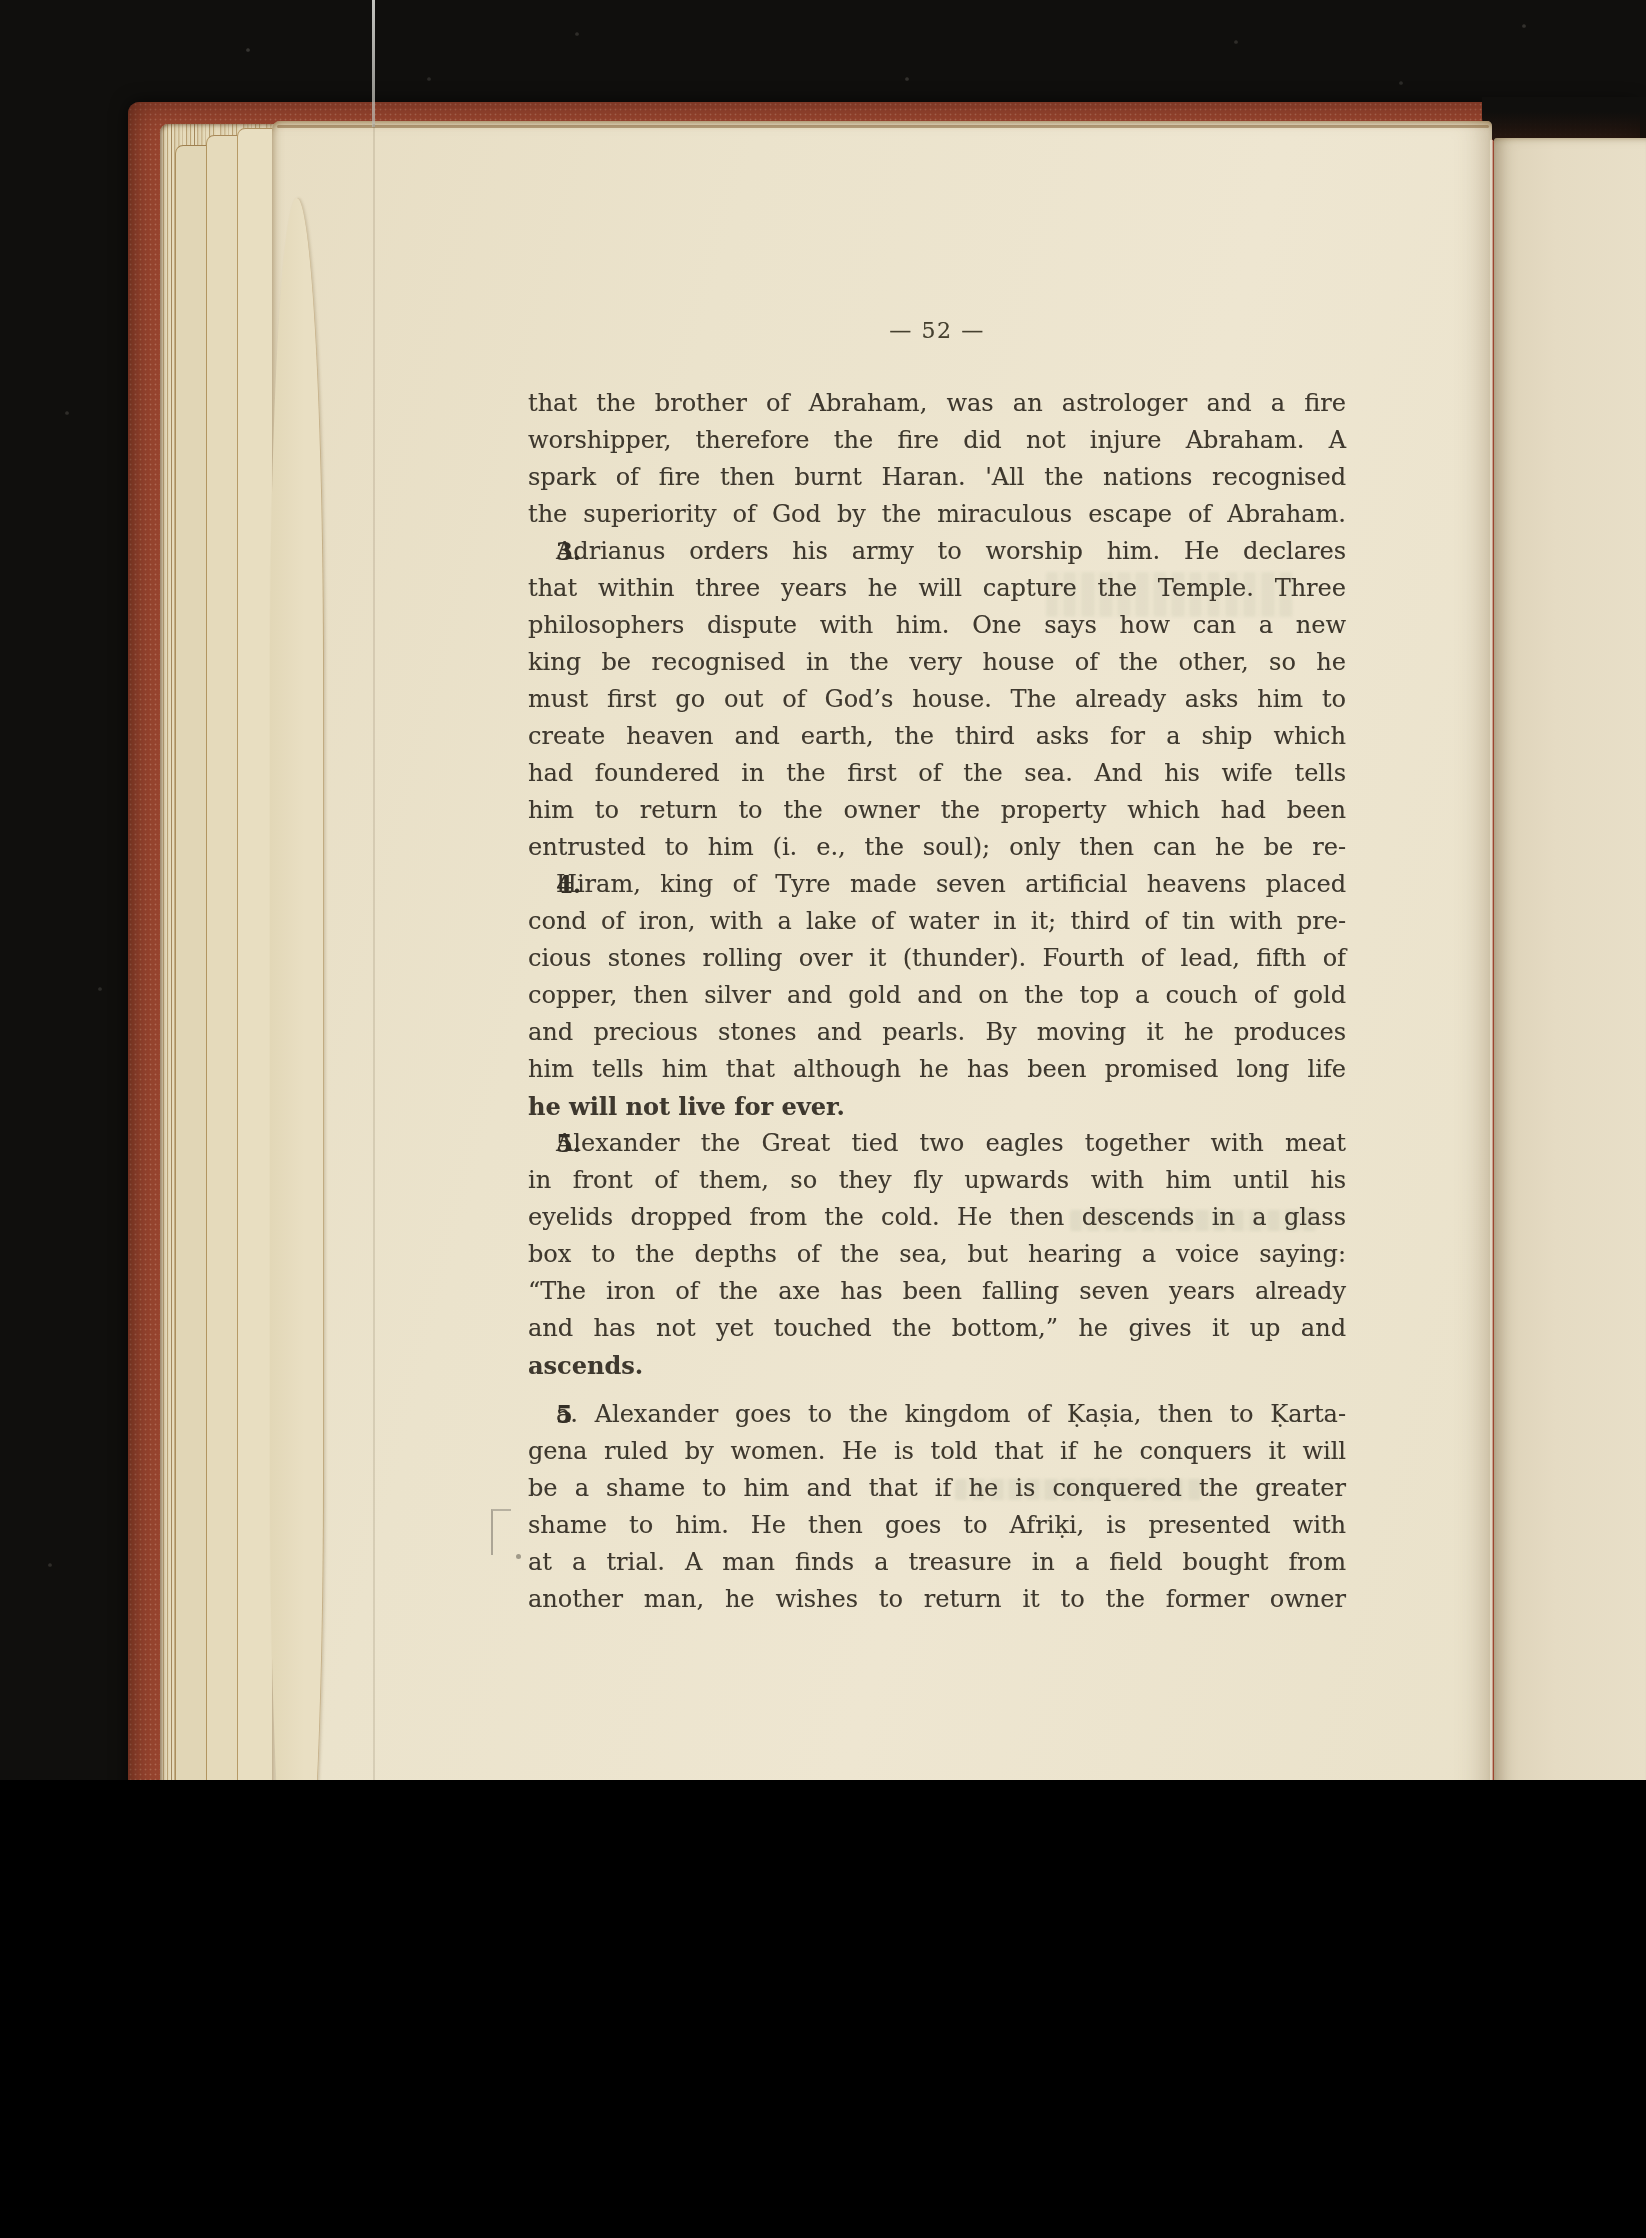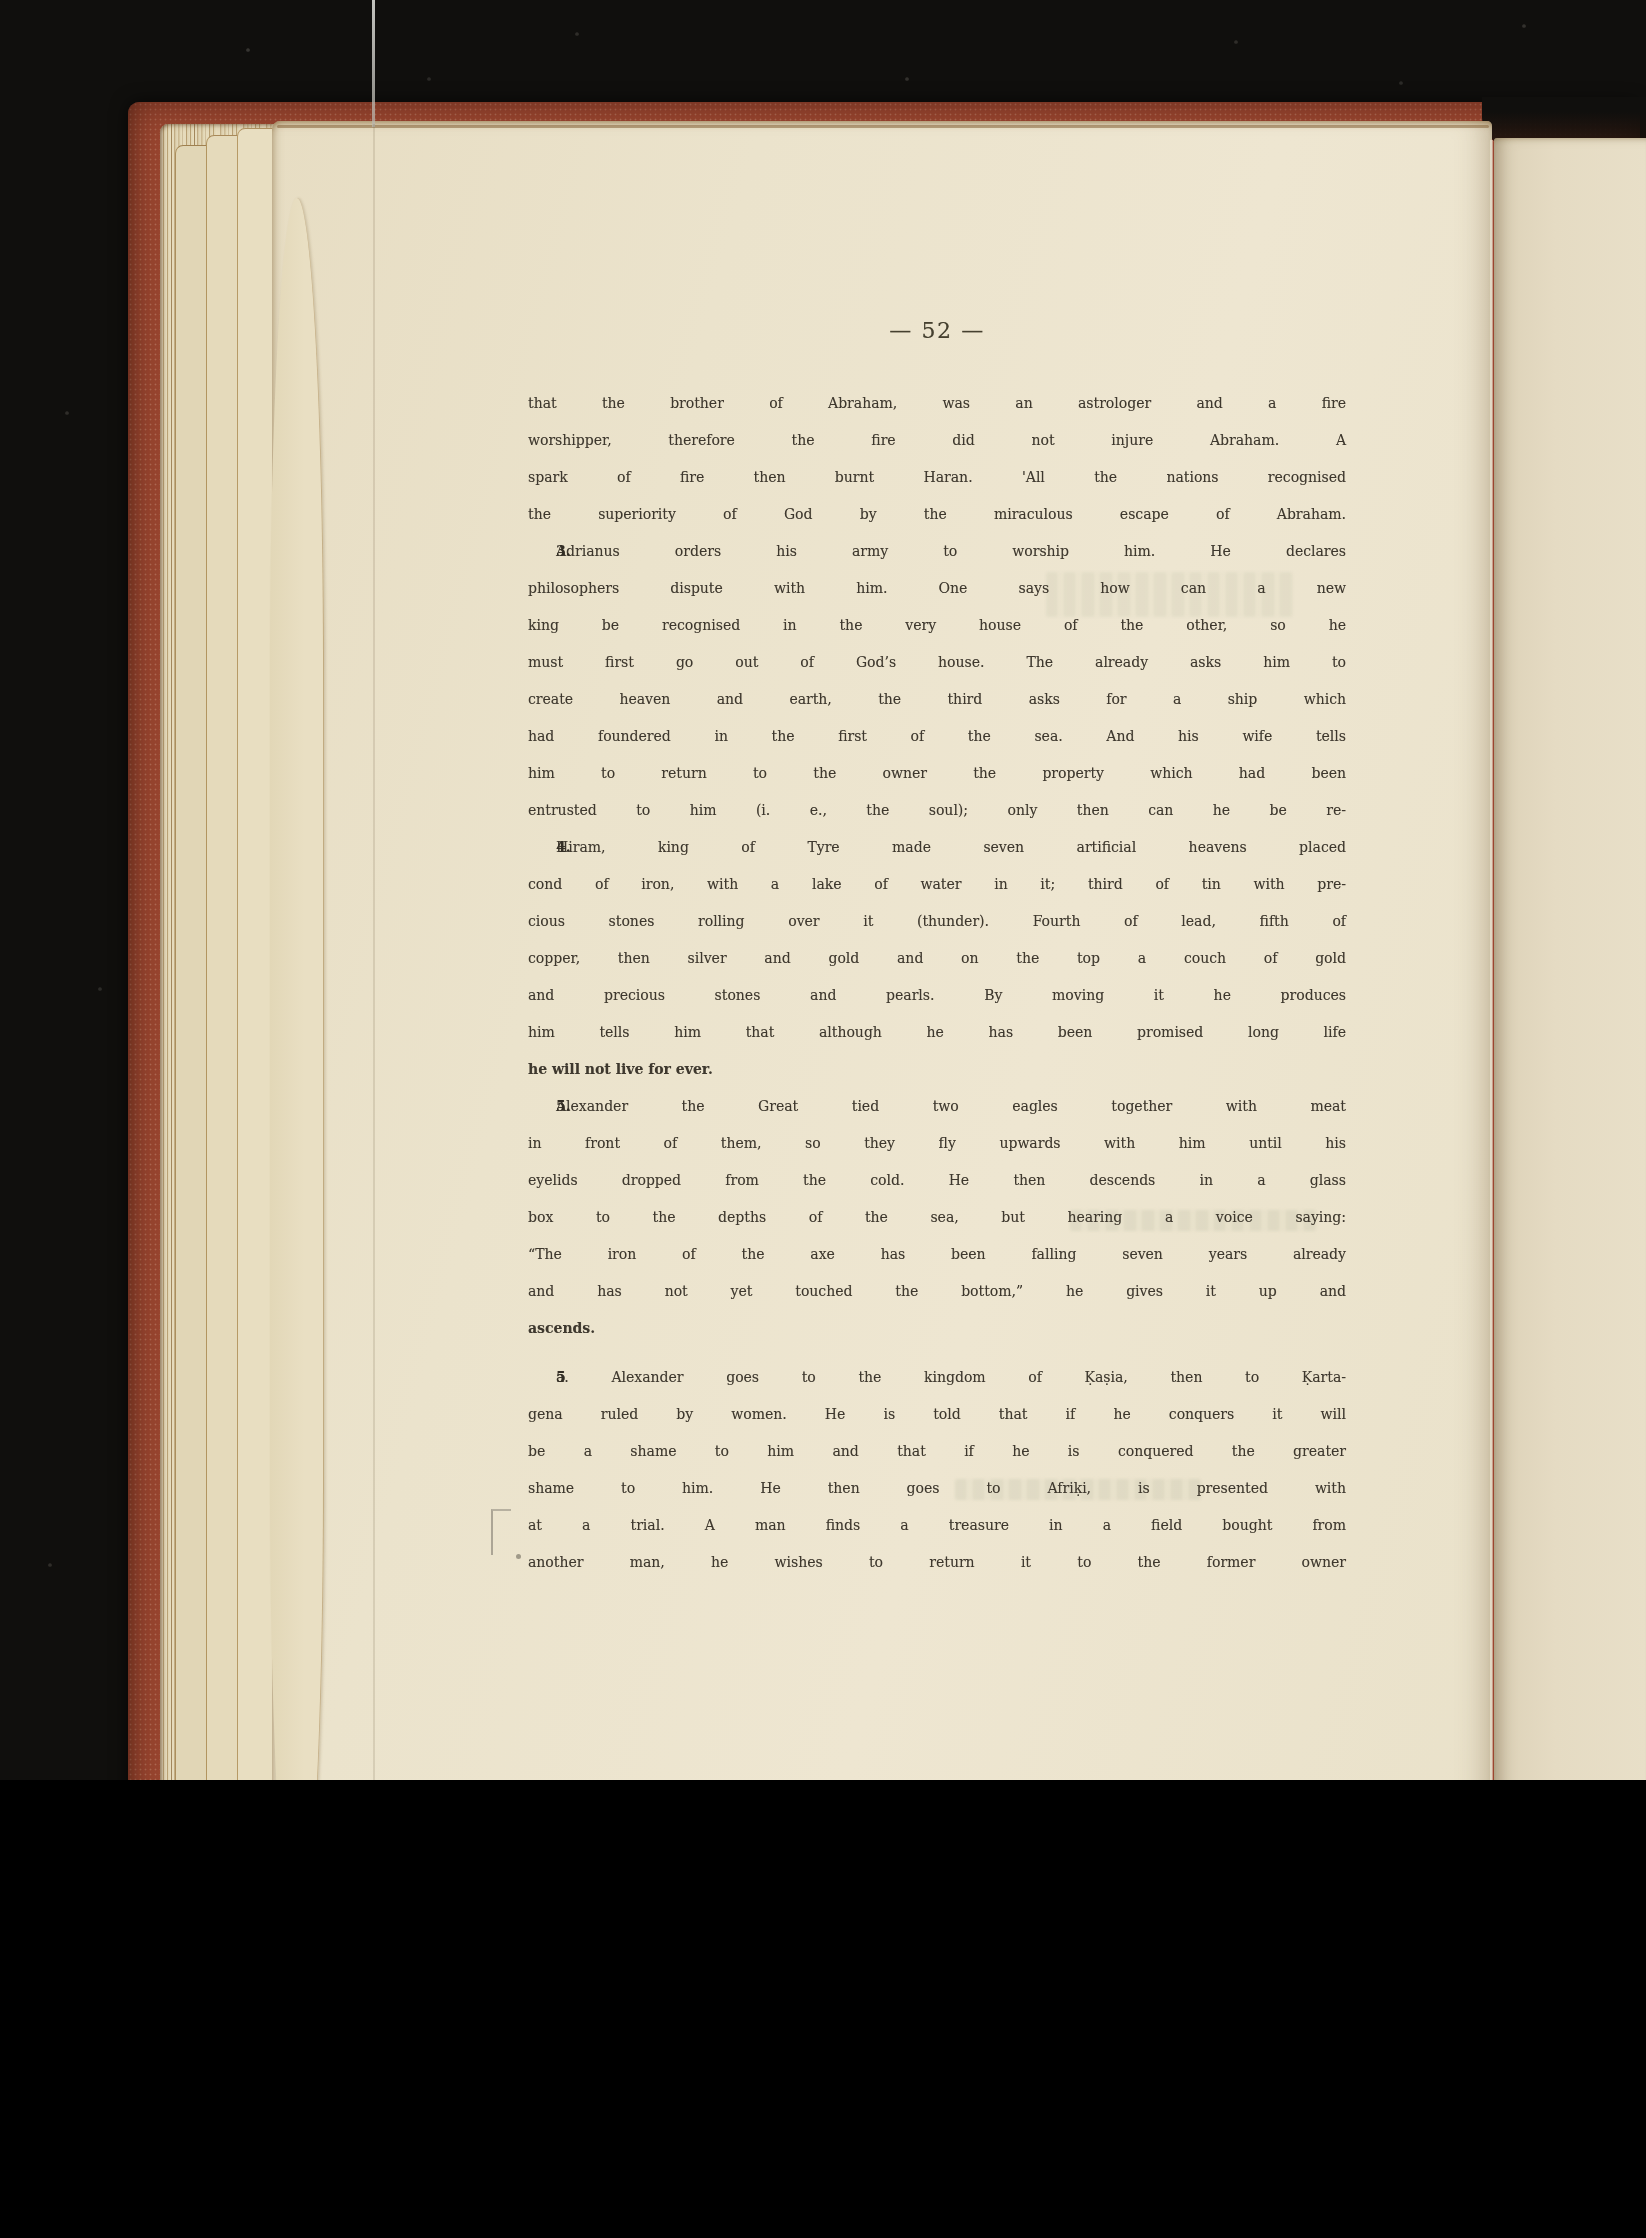--- a/index.html
+++ b/index.html
@@ -90,21 +90,21 @@
     background:repeating-linear-gradient(90deg,rgba(135,148,118,.13) 0 11.5px,rgba(135,148,118,.04) 11.5px 18px);}
   .g1{left:1070px;top:1210px;width:247px;height:20.6px;}
   .g2{left:955px;top:1479px;width:247px;height:20.6px;}
   .g3{left:1046px;top:572px;width:247px;height:45px;opacity:.8;}
 
   
   .pagenum{left:528px;top:318px;width:818px;z-index:11;text-align:center;
     font-size:22px;letter-spacing:1.6px;color:#45402f;
     text-shadow:0.2px 0.2px 0 rgba(62,56,46,.35);}
   .textblock{left:528px;top:385px;width:818px;z-index:11;color:#3e382e;
-    font-size:14px;line-height:37px;text-shadow:0.2px 0.2px 0 rgba(62,56,46,.35);}
+    font-size:24px;line-height:37px;text-shadow:0.2px 0.2px 0 rgba(62,56,46,.35);}
   .textblock{position:absolute;}
   .tline{position:static;display:block;text-align:justify;text-align-last:justify;}
   .tline.left{text-align:center;text-align-last:left;font-weight:bold;}
   .tline.ind{padding-left:28px;}
   .tline.gap{margin-top:11.5px;}
   .tline b{font-weight:bold;color:#332e25;}
 
   
   .bracket{left:491px;top:1509px;width:20px;height:46px;z-index:12;
     border-left:2.5px solid rgba(120,115,105,.55);border-top:2.5px solid rgba(120,115,105,.45);}
@@ -137,20 +137,21 @@
   <div class="ghost g1"></div>
   <div class="ghost g2"></div>
   <div class="ghost g3"></div>
   <div class="pagenum">— 52 —</div>
   <div class="textblock">
       <div class="tline">that the brother of Abraham, was an astrologer and a fire</div>
       <div class="tline">worshipper, therefore the fire did not injure Abraham. A</div>
       <div class="tline">spark of fire then burnt Haran. 'All the nations recognised</div>
       <div class="tline">the superiority of God by the miraculous escape of Abraham.</div>
       <div class="tline ind"><b>3.</b> Adrianus orders his army to worship him. He declares</div>
+      <div class="tline">that within three years he will capture the Temple. Three</div>
       <div class="tline">philosophers dispute with him. One says how can a new</div>
       <div class="tline">king be recognised in the very house of the other, so he</div>
       <div class="tline">must first go out of God’s house. The already asks him to</div>
       <div class="tline">create heaven and earth, the third asks for a ship which</div>
       <div class="tline">had foundered in the first of the sea. And his wife tells</div>
       <div class="tline">him to return to the owner the property which had been</div>
       <div class="tline">entrusted to him (i. e., the soul); only then can he be re-</div>
       <div class="tline ind"><b>4.</b> Hiram, king of Tyre made seven artificial heavens placed</div>
       <div class="tline">cond of iron, with a lake of water in it; third of tin with pre-</div>
       <div class="tline">cious stones rolling over it (thunder). Fourth of lead, fifth of</div>

